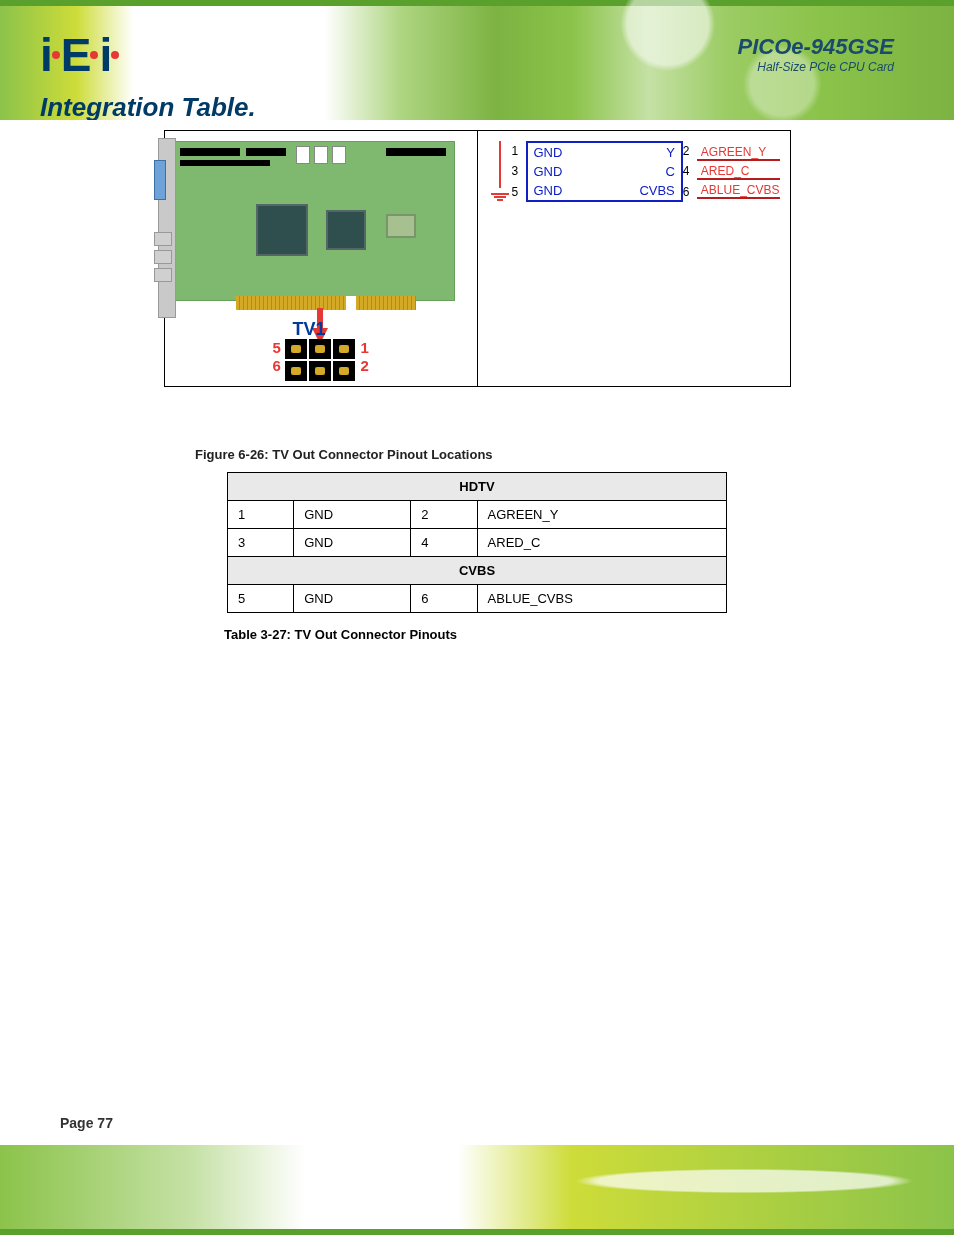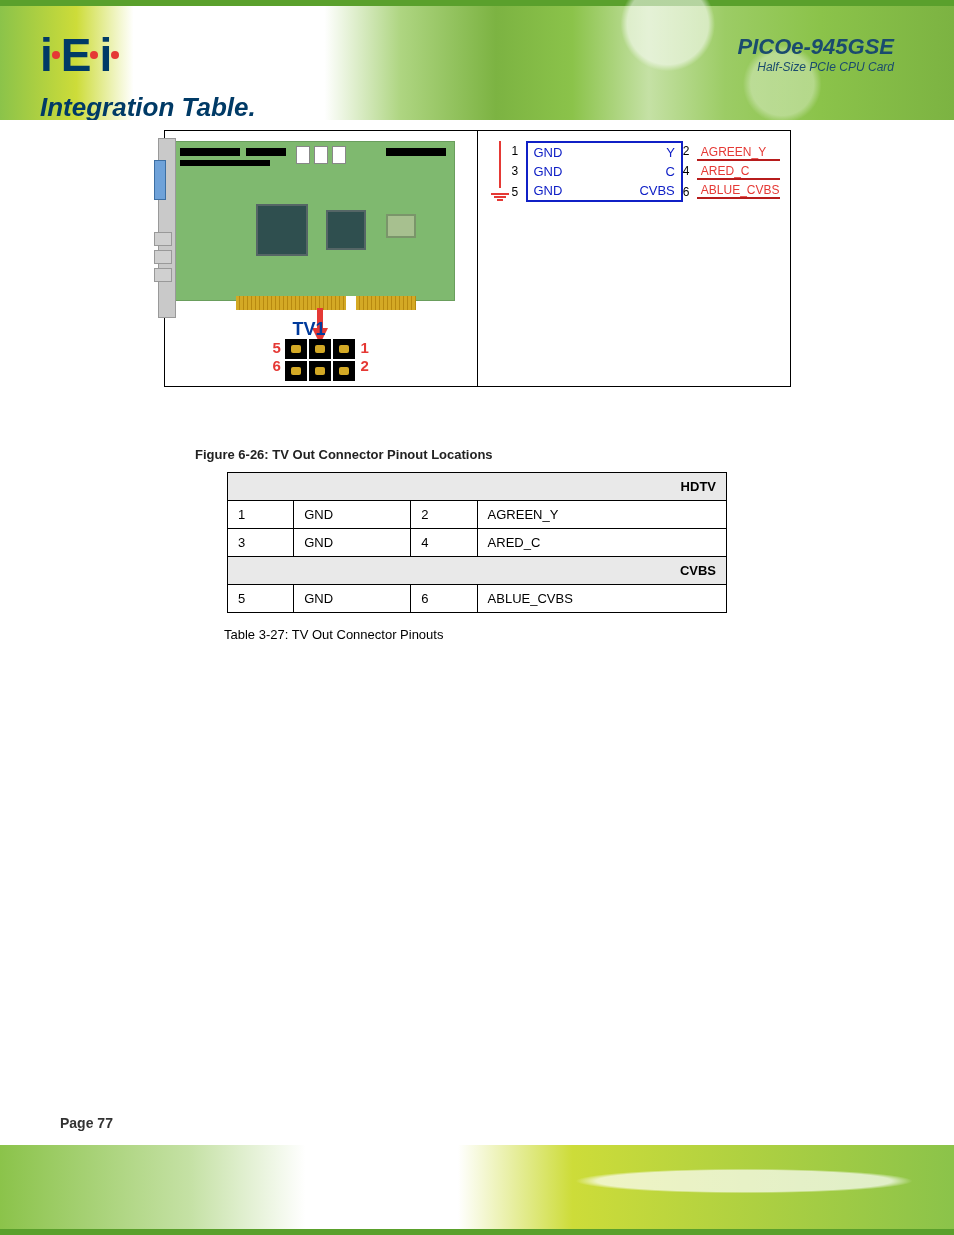--- a/index.html
+++ b/index.html
@@ -144,22 +144,22 @@
   .pin-table {
     margin: 8px auto 0; width: 500px;
     border-collapse: collapse;
     font-size: 13px;
   }
   .pin-table th, .pin-table td {
     border: 1px solid #000;
     padding: 6px 10px;
     text-align: left;
   }
-  .pin-table .band { background:#e9e9e9; font-weight:700; text-align:right;}
-  .table-caption { margin: 14px 0 0 224px; font-size:13px; font-weight:400; }
+  .pin-table .band { background:#e9e9e9; font-weight:700; text-align:center;}
+  .table-caption { margin: 14px 0 0 224px; font-size:13px; font-weight:700; }
 
   
   .footer {
     position:absolute; left:0; right:0; bottom:0; height:90px;
     background: linear-gradient(90deg,#8bc34a 0%, #c5e1a5 20%, #ffffff 32%, #ffffff 48%, #cddc39 60%, #8bc34a 100%);
   }
   .footer::before{
     content:""; position:absolute; inset:0;
     background: radial-gradient(ellipse at 78% 40%, rgba(255,255,255,0.7) 0 14%, transparent 16%);
   }

